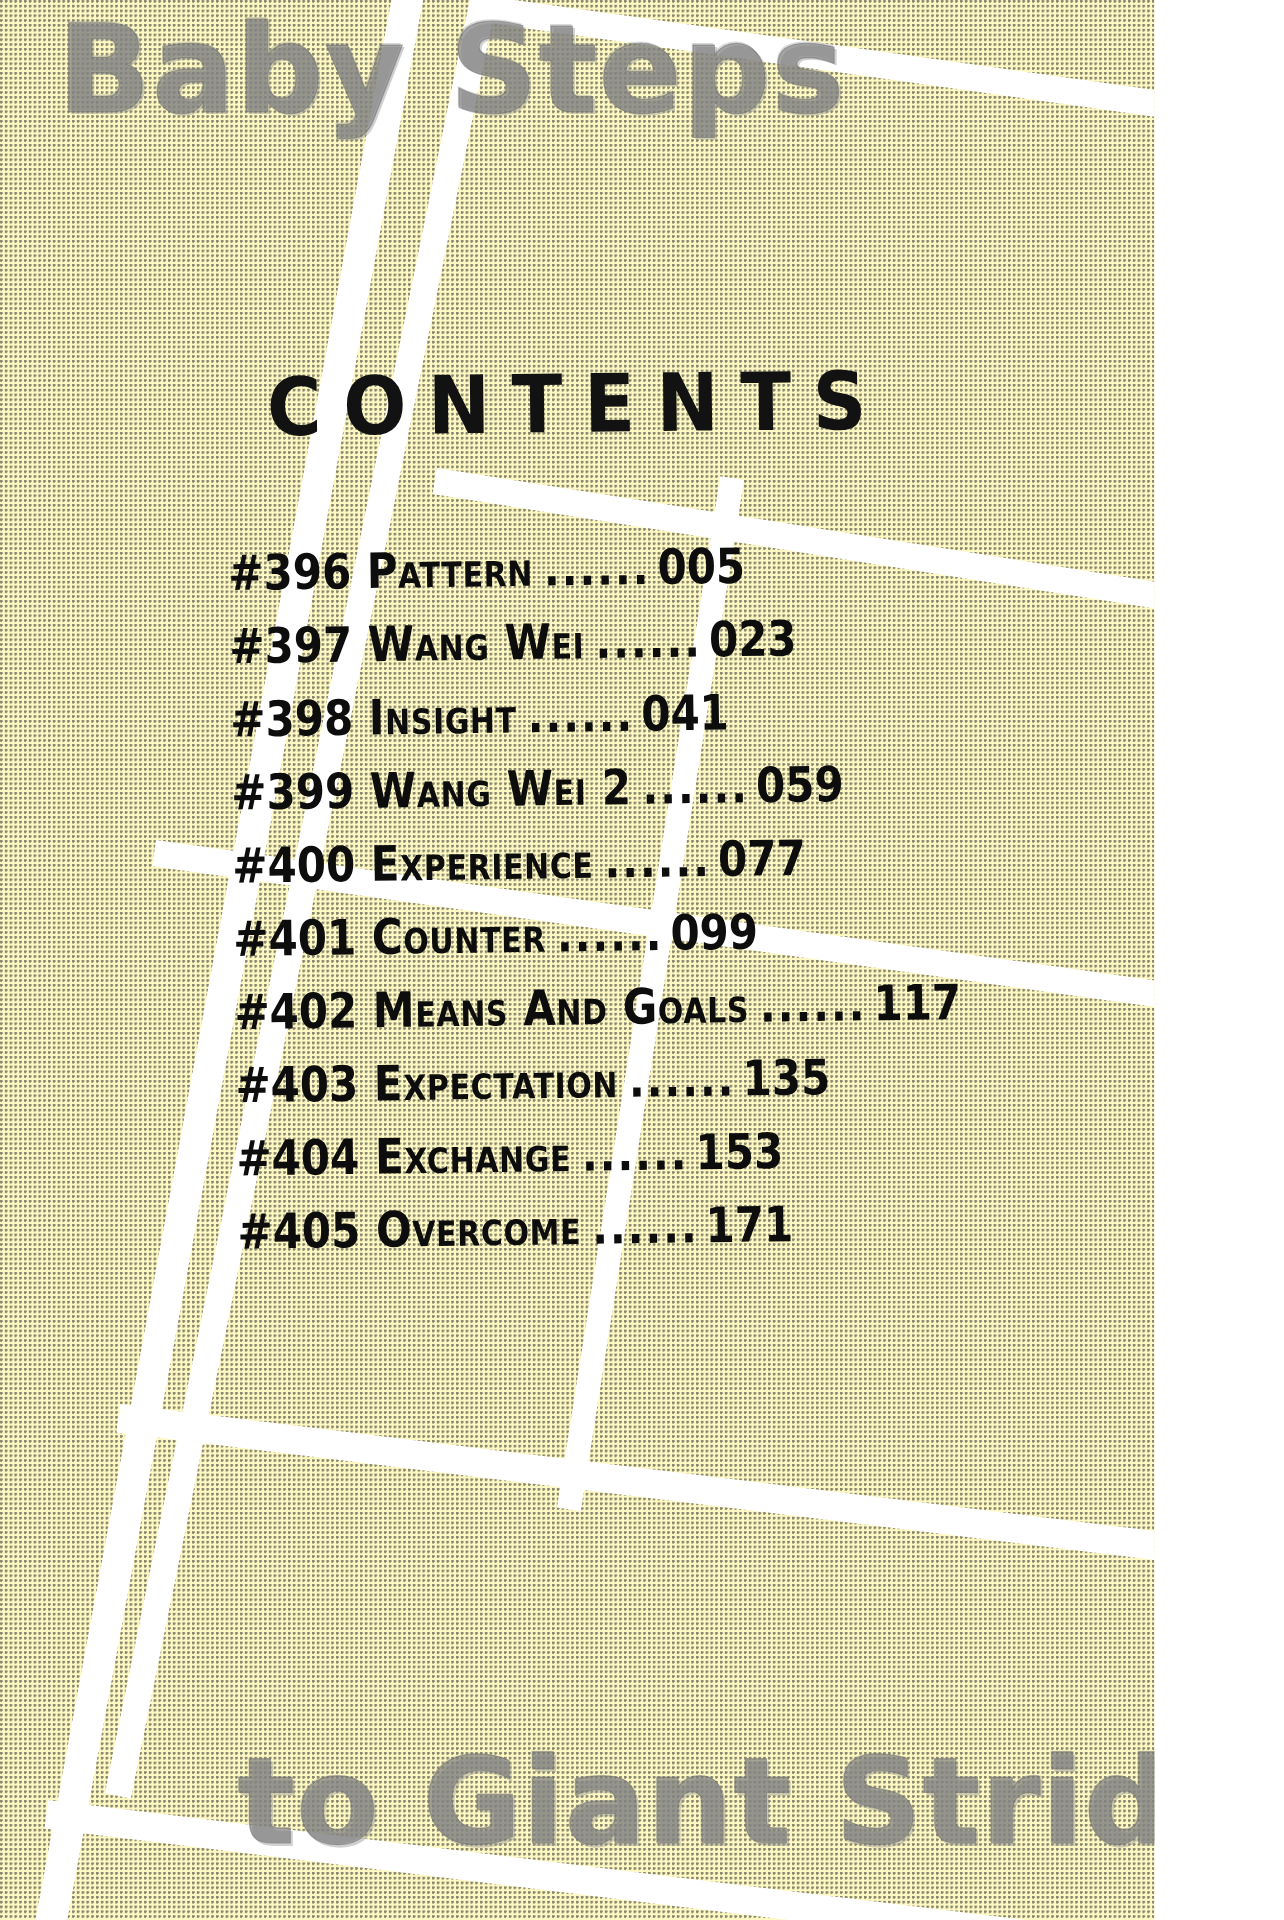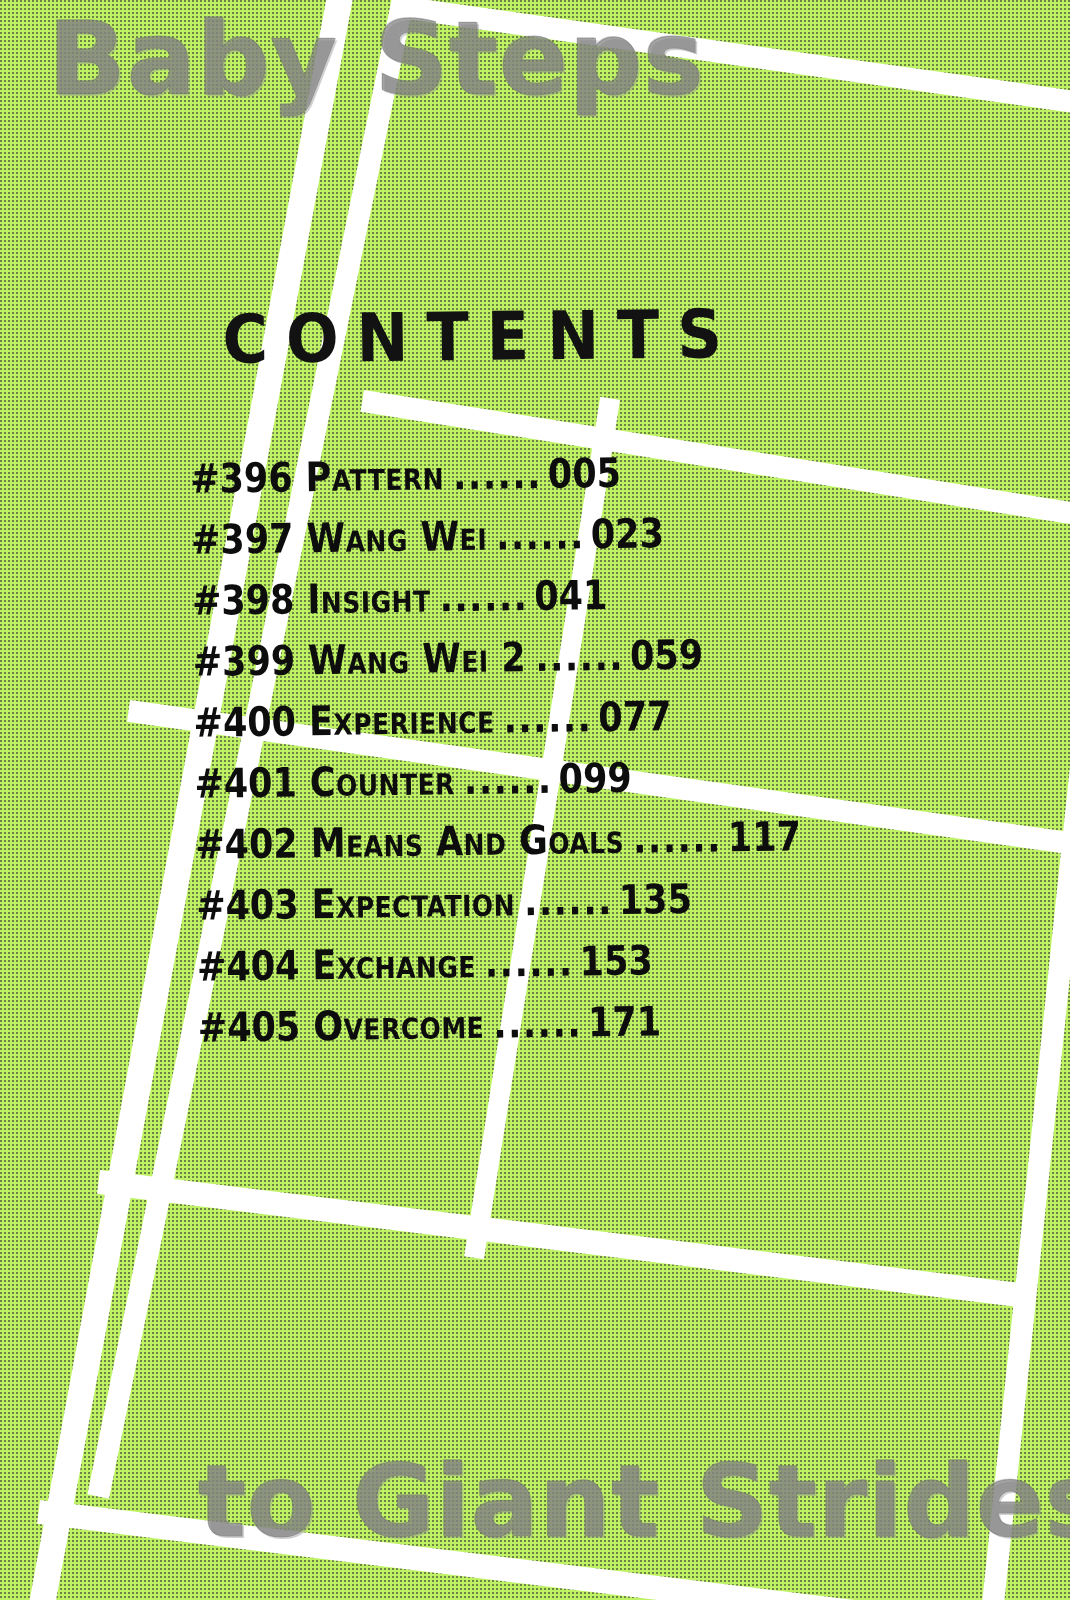--- a/index.html
+++ b/index.html
@@ -5,24 +5,24 @@
   html, body {
     margin: 0;
     padding: 0;
     background: #ffffff;
   }
   body {
     font-family: "Liberation Sans", sans-serif;
   }
   .page {
     position: relative;
-    width: 1070px;
+    width: 962px;
     height: 1600px;
     overflow: hidden;
-    background: #bef264;
+    background: #fef9c3;
   }
   
   .page::before {
     content: "";
     position: absolute;
     inset: 0;
     background-image:
       radial-gradient(circle at 1px 1px, rgba(40,40,40,0.55) 1.1px, rgba(255,255,255,0) 1.3px);
     background-size: 4px 4px;
     opacity: 1;

